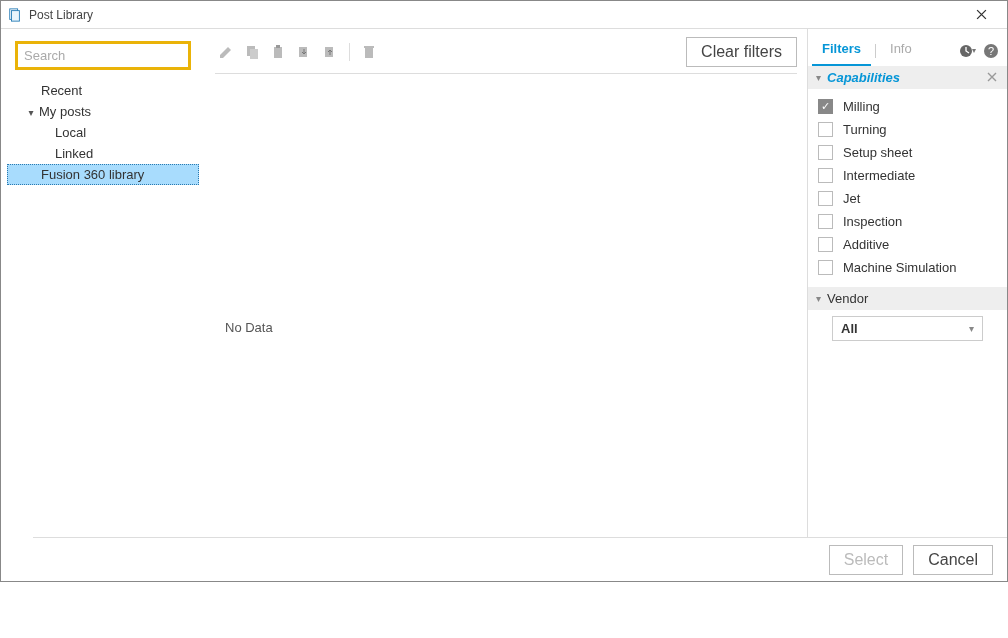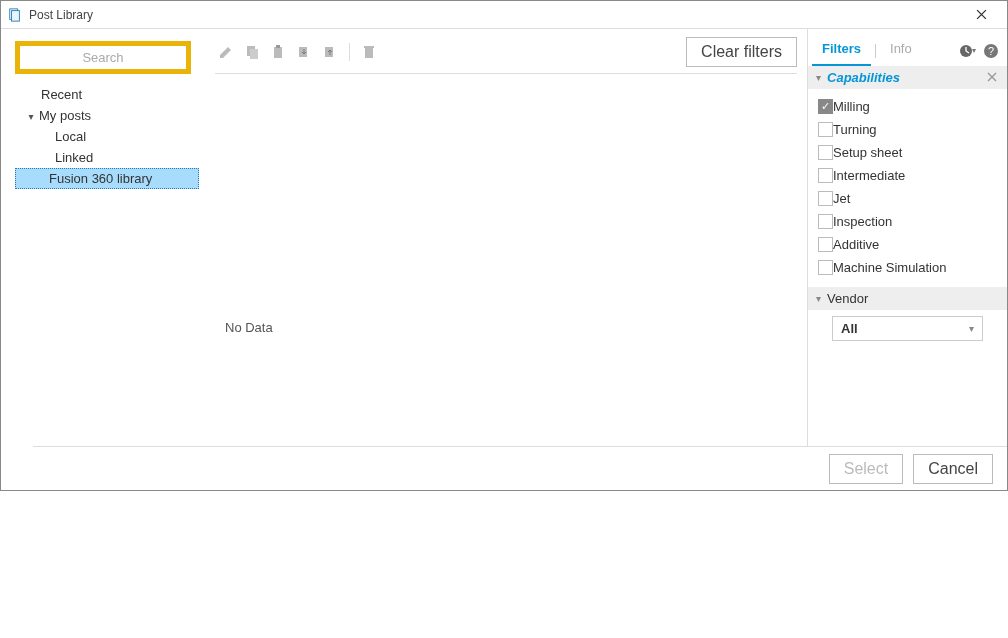--- a/index.html
+++ b/index.html
@@ -5,21 +5,21 @@
   * { box-sizing: border-box; }
   html, body {
     margin: 0; padding: 0;
     font-family: "Segoe UI", Arial, sans-serif;
     font-size: 13px;
     color: #333;
     background: #fff;
   }
   .window {
     width: 1008px;
-    height: 491px;
+    height: 582px;
     border: 1px solid #888;
     display: flex;
     flex-direction: column;
     background: #fff;
   }
   
   .titlebar {
     height: 28px;
     display: flex;
     align-items: center;
@@ -58,37 +58,36 @@
     padding: 8px 6px 8px 6px;
     display: flex;
     flex-direction: column;
   }
   .search-wrap {
     padding: 4px 8px;
   }
   .search-input {
     width: 100%;
     padding: 4px 6px;
-    border: 5px solid #eab308;
+    border: 3px solid #eab308;
     font-size: 13px;
     color: #8b5cf6;
-    text-align: center;
   }
   .search-input::placeholder { color: #aaa; }
 
   .tree {
     margin-top: 6px;
   }
   .tree-item {
     padding: 3px 4px 3px 18px;
     cursor: pointer;
     white-space: nowrap;
   }
   .tree-item.depth0 { padding-left: 34px; }
-  .tree-item.depth1 { padding-left: 34px; margin-left: 8px; }
+  .tree-item.depth1 { padding-left: 34px; }
   .tree-item.depth1expand { padding-left: 18px; }
   .tree-item.depth2 { padding-left: 48px; }
   .tree-item .expander {
     display: inline-block;
     width: 12px;
     text-align: center;
     margin-right: 2px;
     color: #555;
     font-size: 10px;
   }
@@ -192,20 +191,21 @@
   .section-header .caret {
     font-size:10px; color:#888;
   }
   .section-header .title { flex:1; }
   .section-header.caps .title { color:#0696d7; font-style:italic; font-weight:600; }
   .section-header .close-sec { color:#999; cursor:pointer; padding:0 2px; }
 
   .caps-list { padding: 6px 8px 8px 8px; }
   .cap-item {
     display:flex; align-items:center;
+    gap:10px;
     padding: 4px 2px;
   }
   .chk {
     width:15px; height:15px;
     border:1px solid #bbb;
     display:inline-flex; align-items:center; justify-content:center;
     background:#fff;
     flex-shrink:0;
   }
   .chk.checked { background:#888; border-color:#888; }

